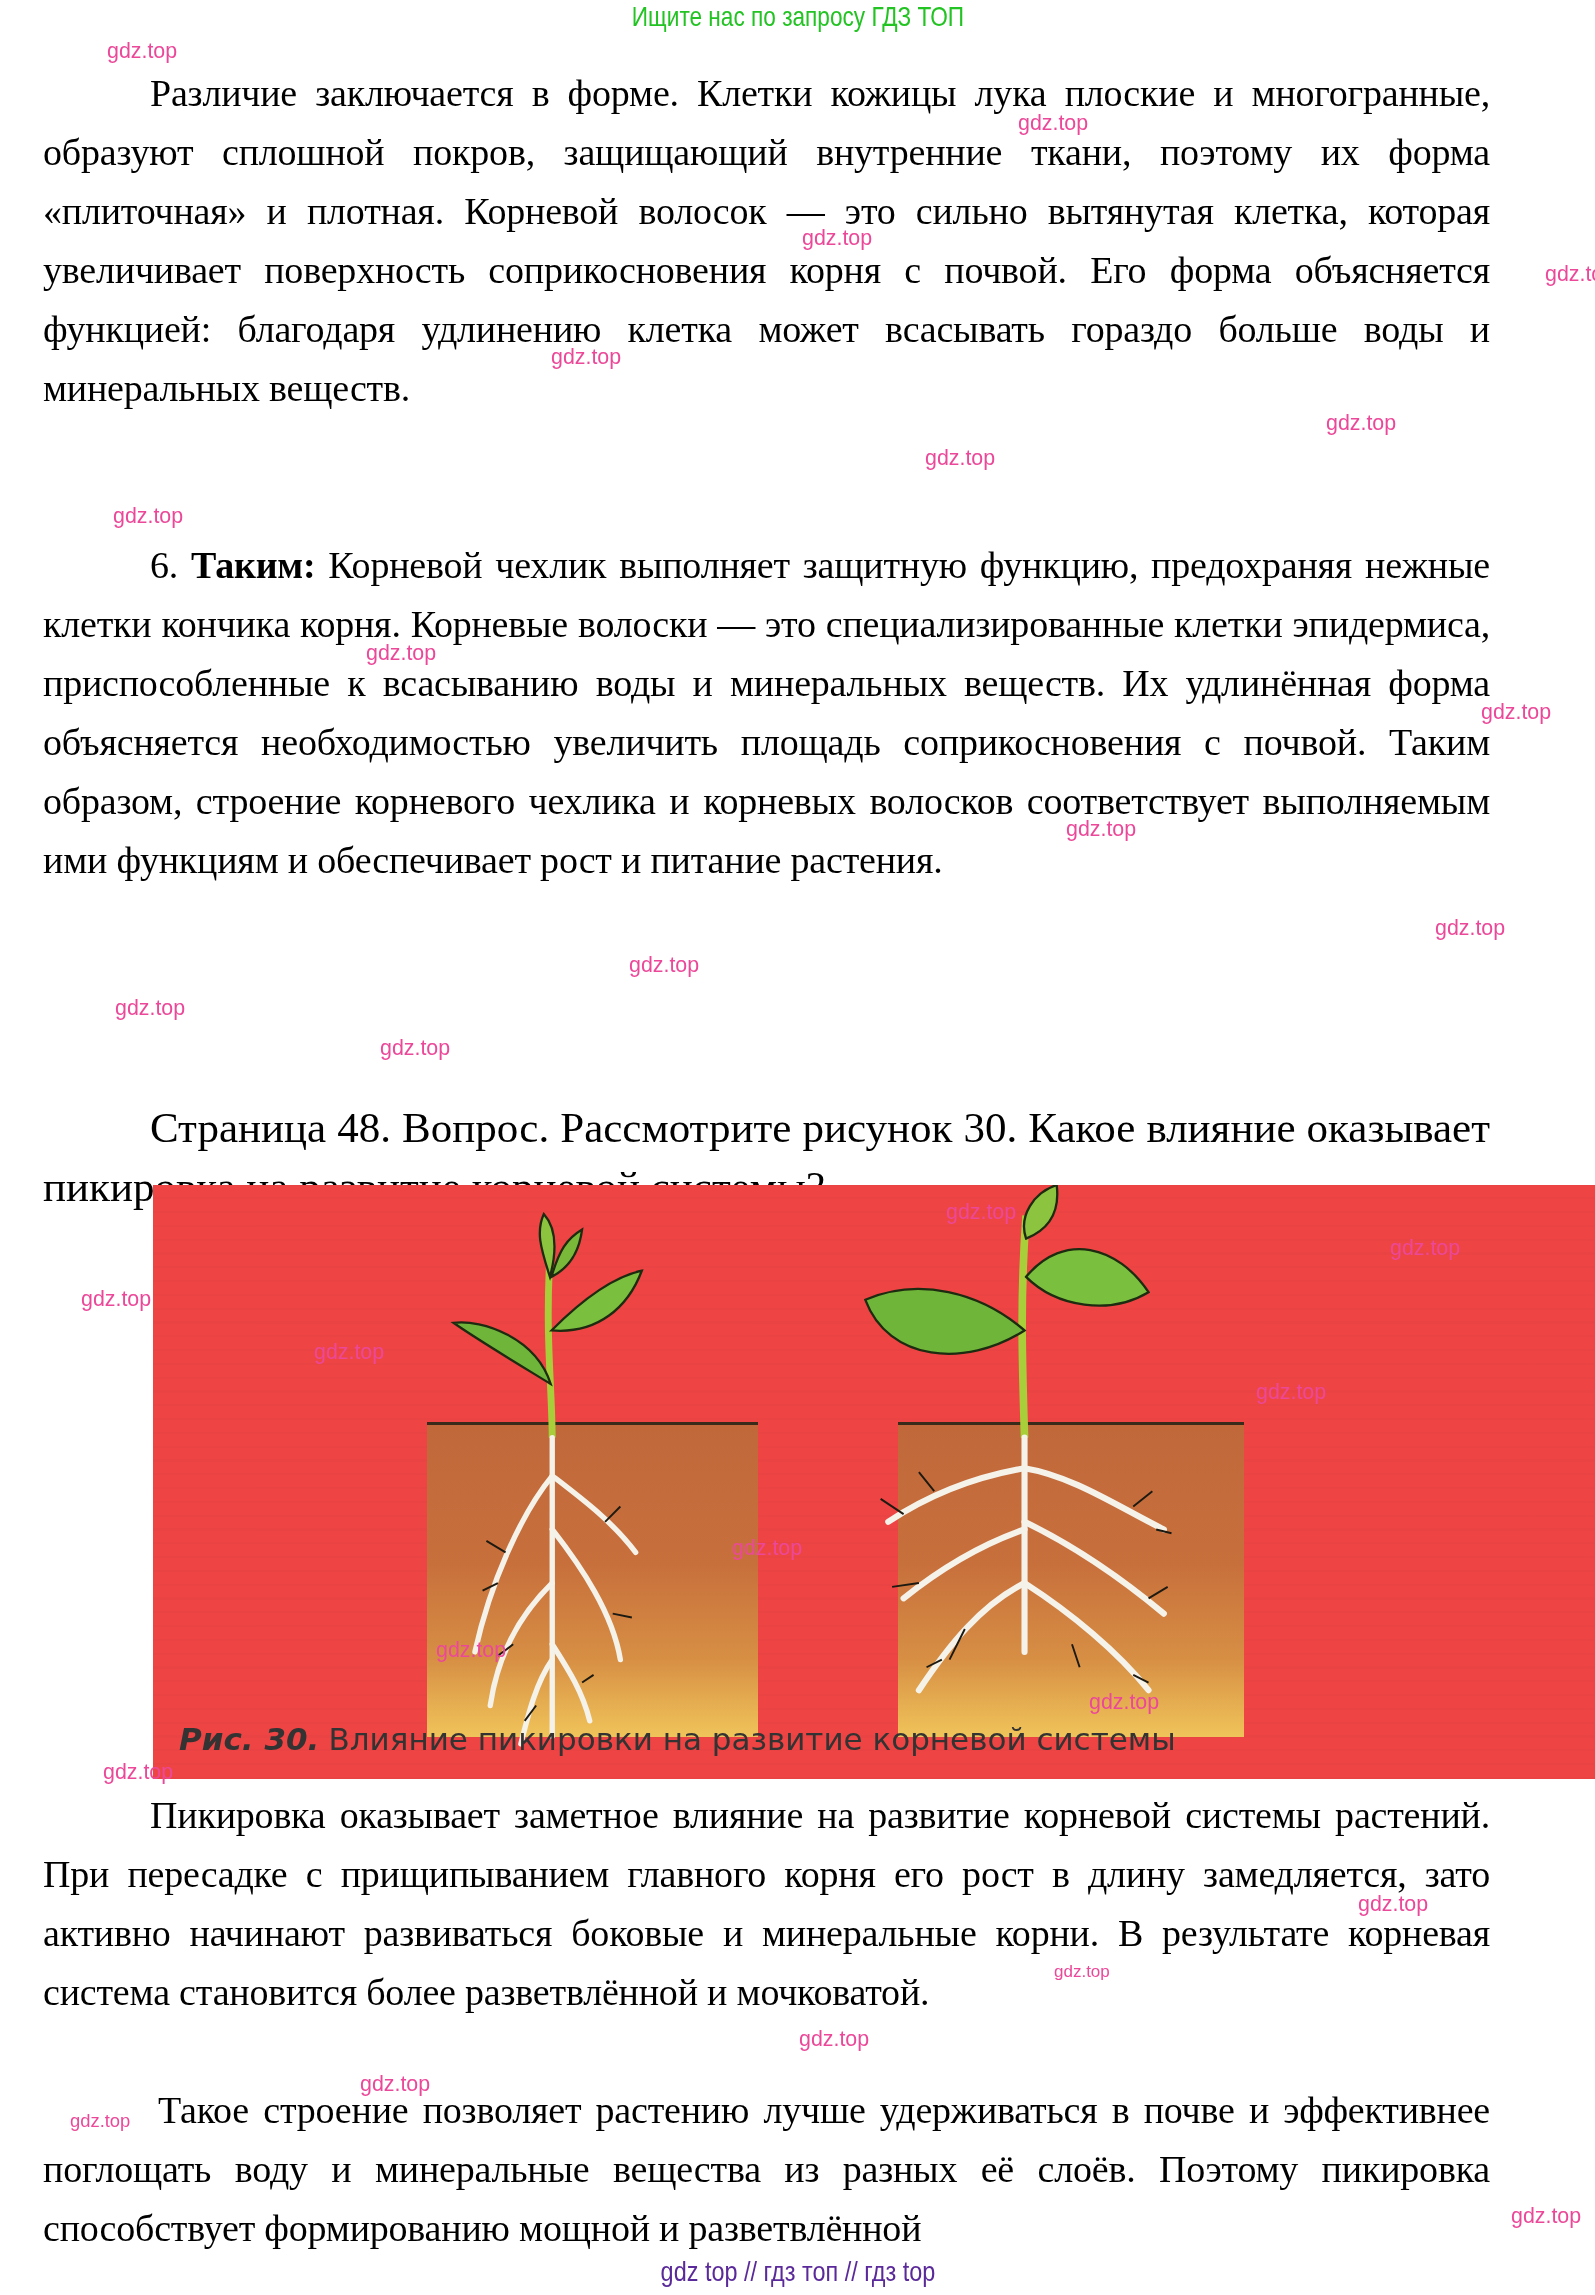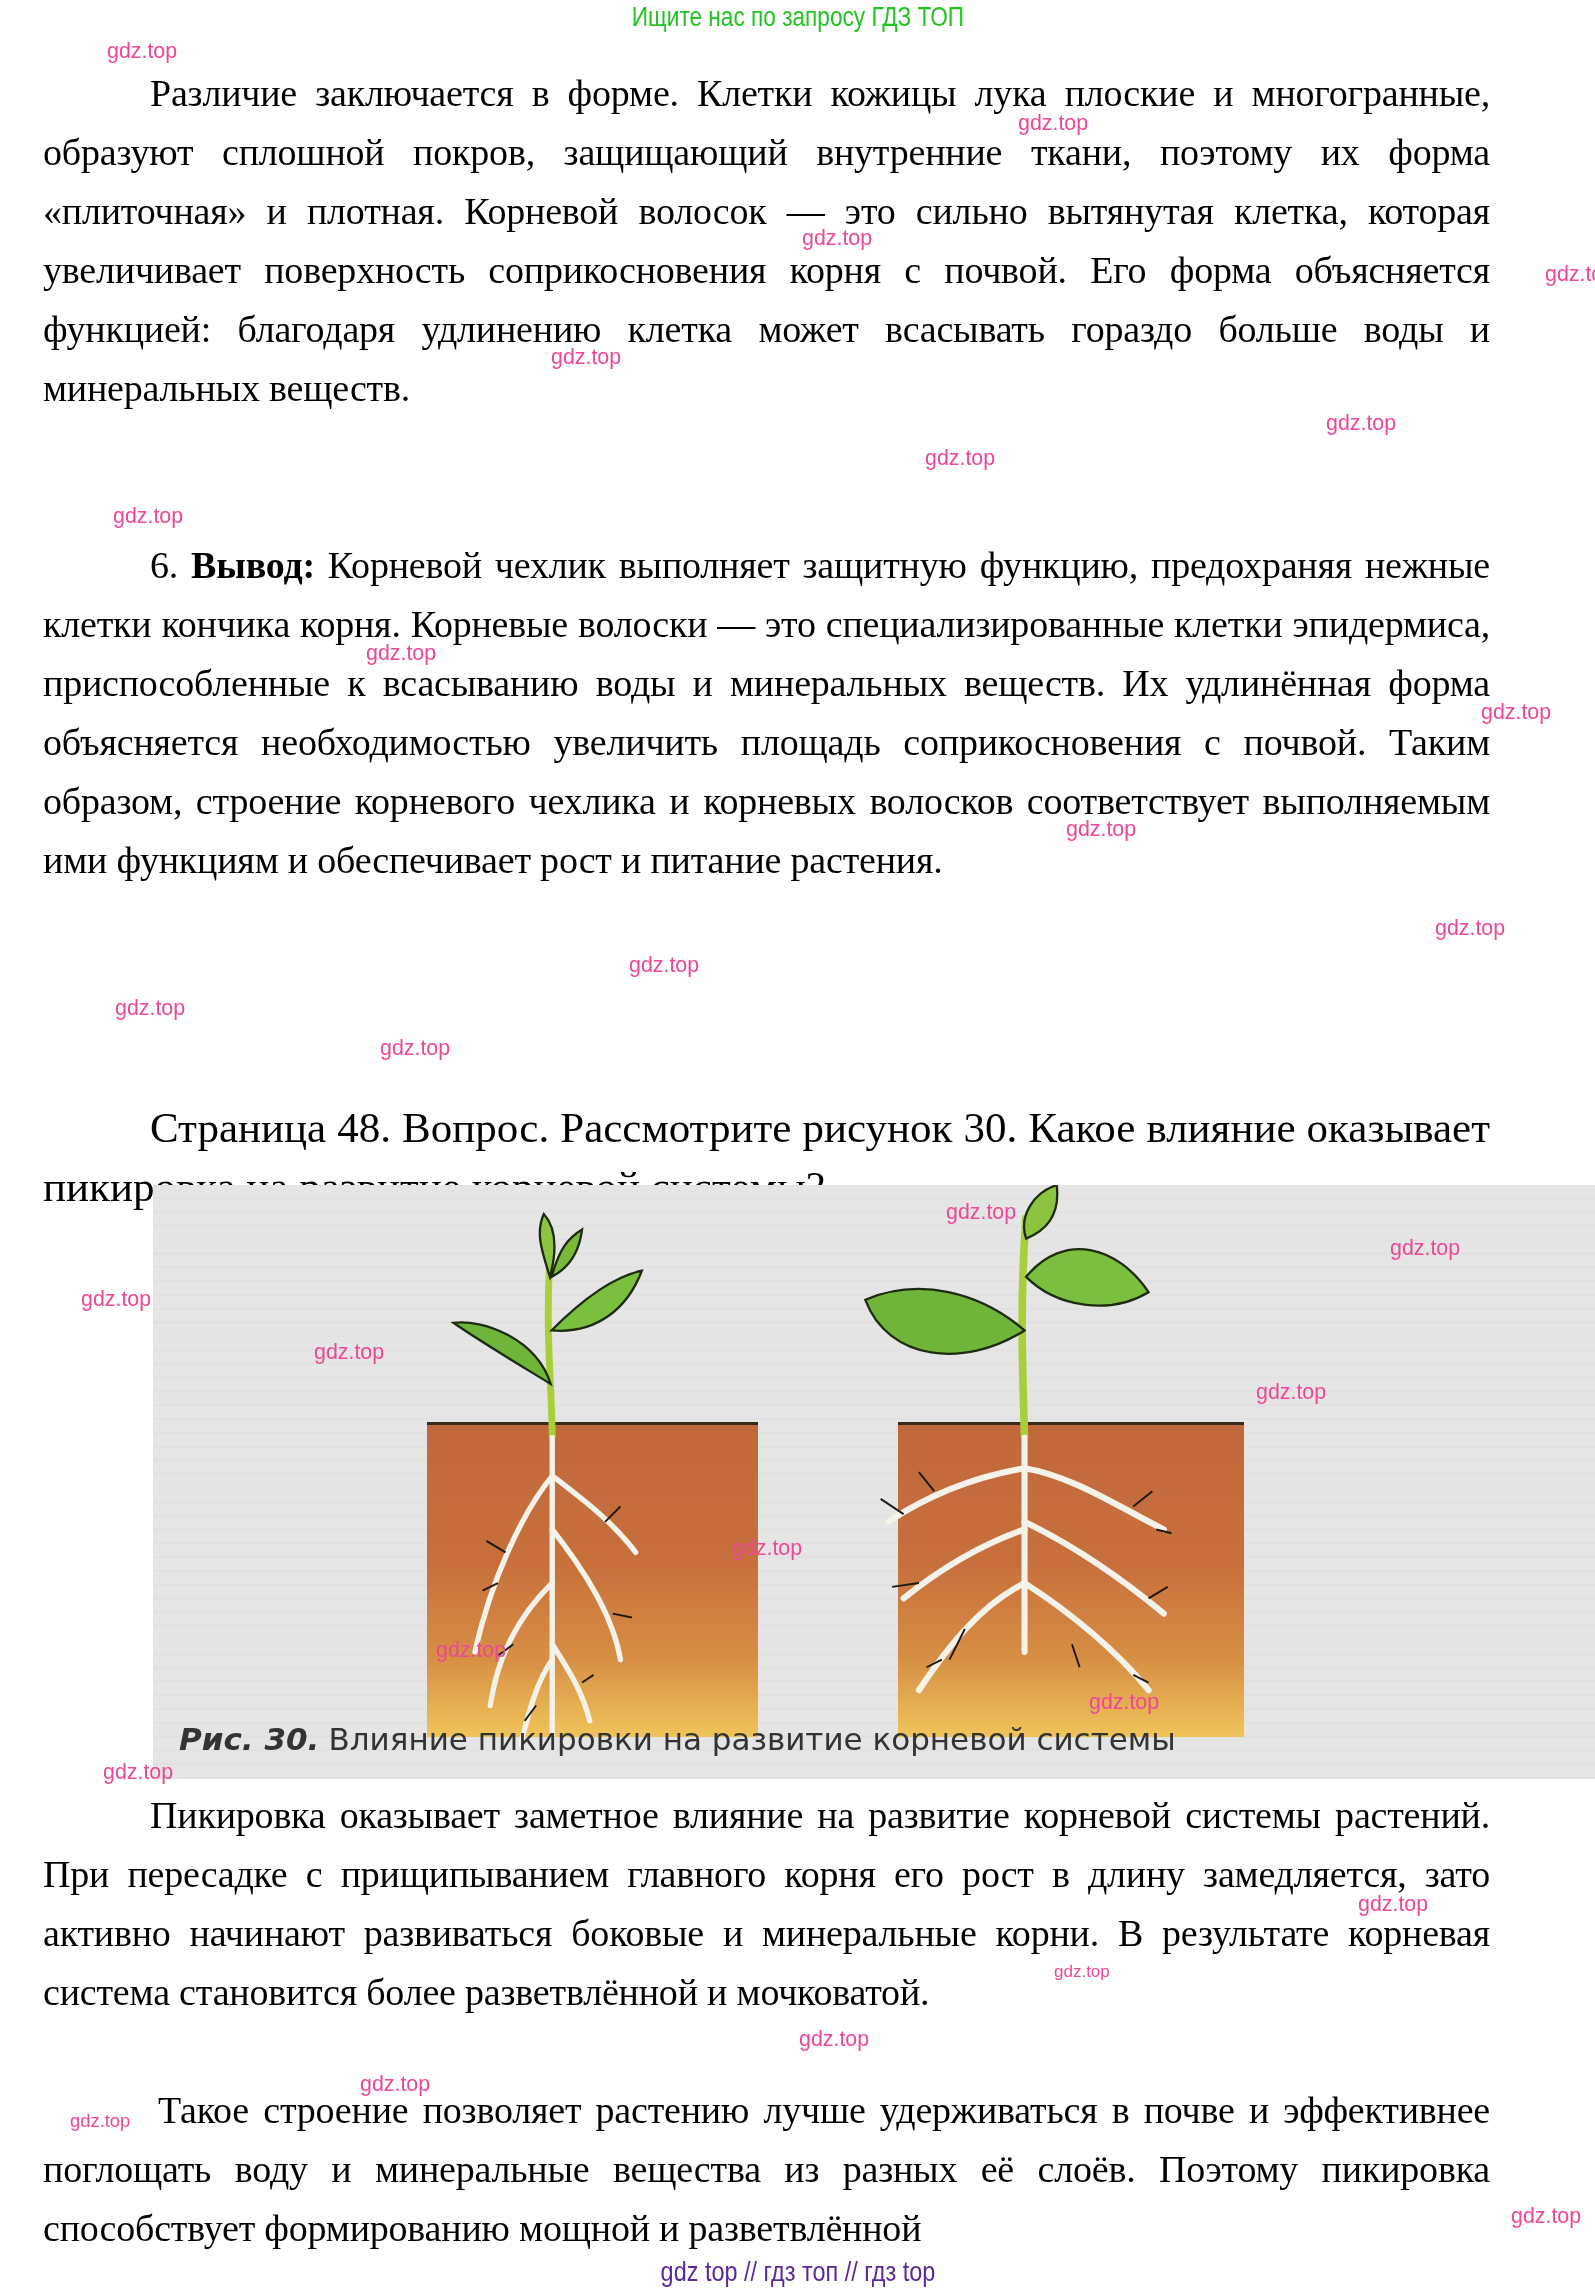--- a/index.html
+++ b/index.html
@@ -10,21 +10,21 @@
             color:#22c322; transform:scaleX(0.82); transform-origin:center; }
   .para { position:absolute; left:43px; width:1447px; font-size:38px; line-height:59px;
           text-align:justify; text-align-last:left; letter-spacing:-0.2px; }
   .para .indent { display:inline-block; width:107px; }
   .para b { font-weight:bold; }
   .heading { position:absolute; left:43px; width:1447px; font-size:43px; line-height:59px;
              font-weight:normal; text-align:justify; text-align-last:left;margin-top:32px; }
   .wm { position:absolute; font-family:"Liberation Sans", sans-serif; font-size:21.4px;
         color:#ec4899; line-height:23px; white-space:nowrap; }
   .figure { position:absolute; left:153px; top:1185px; width:1443px; height:594px;
-            background:#e5e5e5; overflow:hidden; }
+            background:#ef4444; overflow:hidden; }
   .figure .noise { position:absolute; inset:0;
     background:repeating-linear-gradient(0deg, rgba(0,0,0,0.018) 0 2.3px, rgba(255,255,255,0) 2.3px 13.8px); }
   .caption { position:absolute; left:26px; top:536px; font-family:"DejaVu Sans", sans-serif;
              font-size:31px; color:#333; white-space:nowrap; }
   .caption i { font-weight:bold; font-style:italic; margin-right:9.2px; }
   .soil { position:absolute; border-top:3.1px solid #3a2a1a;
           background:linear-gradient(180deg, #c0683a 0%, #c8703c 45%, #d78f44 75%, #f0c45a 100%); }
   .footer { position:absolute; top:2256px; left:0; width:1596px; text-align:center;
             font-family:"Liberation Sans", sans-serif; font-size:27.6px; color:#5b2a9a;
             transform:scaleX(0.85); transform-origin:center; }
@@ -33,21 +33,21 @@
 <body>
 
 <div class="banner">Ищите нас по запросу ГДЗ ТОП</div>
 
 <div class="para" style="top:64px;">
   <span class="indent"></span><span>Различие заключается в форме. Клетки кожицы лука плоские и многогранные, образуют сплошной покров, защищающий внутренние ткани, поэтому их форма «плиточная» и плотная. Корневой волосок — это сильно вытянутая клетка, которая увеличивает поверхность соприкосновения корня с почвой. Его форма объясняется функцией: благодаря удлинению клетка может всасывать гораздо больше воды и минеральных веществ.</span>
 </div>
 
 <div class="para" style="top:536px;">
   <span class="indent"></span><span>6.</span>
-  <b>Вывод:</b>
+  <b>Таким:</b>
   <span>Корневой чехлик выполняет защитную функцию, предохраняя нежные клетки кончика корня. Корневые волоски — это специализированные клетки эпидермиса, приспособленные к всасыванию воды и минеральных веществ. Их удлинённая форма объясняется необходимостью увеличить площадь соприкосновения с почвой. Таким образом, строение корневого чехлика и корневых волосков соответствует выполняемым ими функциям и обеспечивает рост и питание растения.</span>
 </div>
 
 <div class="heading" style="top:1066px;">
   <span class="indent" style="display:inline-block;width:107px;"></span><span>Страница 48. Вопрос. Рассмотрите рисунок 30. Какое влияние оказывает пикировка на развитие корневой системы?</span>
 </div>
 
 <div class="figure">
   <div class="noise"></div>
 

